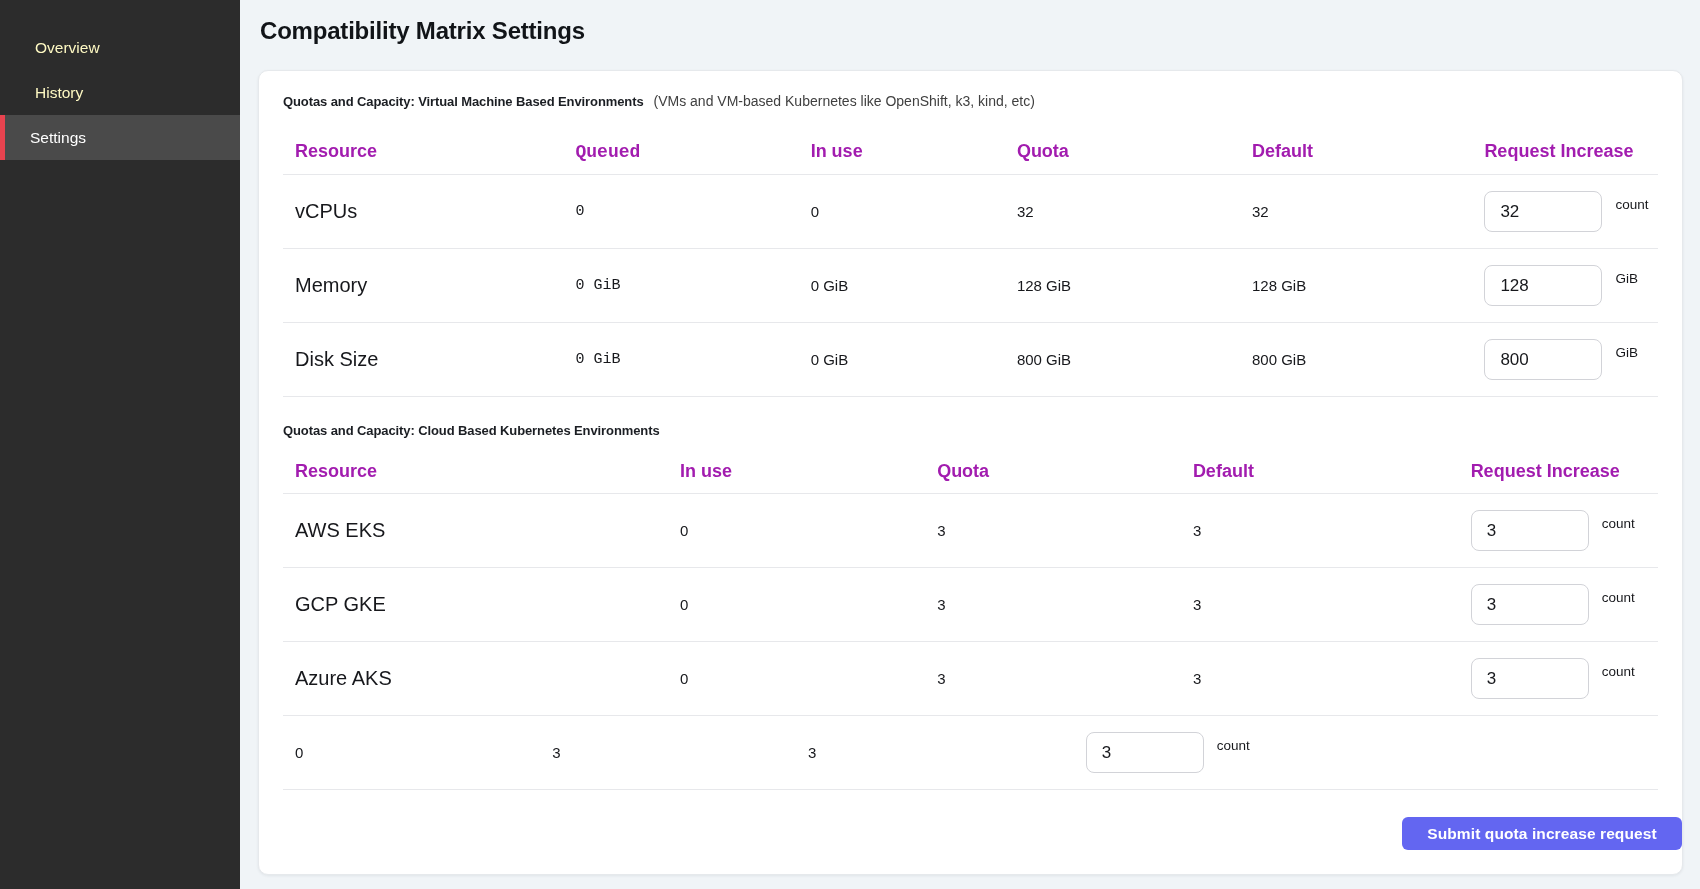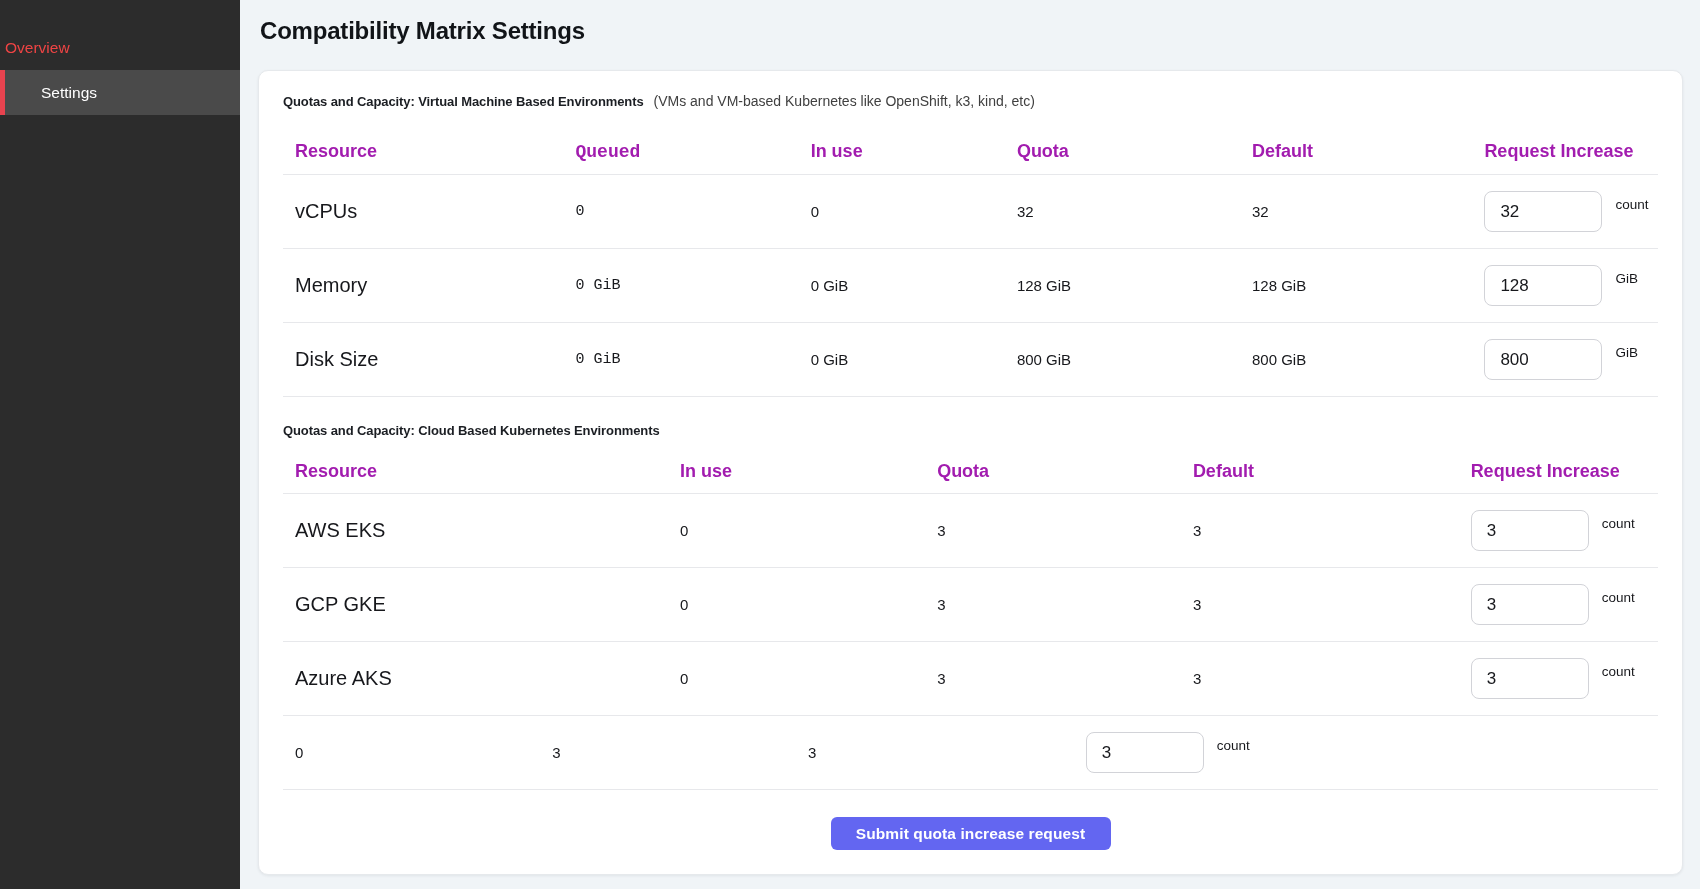--- a/index.html
+++ b/index.html
@@ -13,30 +13,31 @@
 
   
   .sidebar {
     width: 240px; min-width: 240px; height: 100%;
     background: #2c2c2c;
     padding-top: 25px;
   }
   .side-item {
     height: 45px;
     display: flex; align-items: center;
-    color: #ef4444;
+    padding-left: 30px;
+    color: #fef9c3;
     font-size: 15.5px;
     cursor: pointer;
     border-left: 5px solid transparent;
   }
   .side-item.active {
     background: #4a4a4a;
     color: #ffffff;
     border-left: 5px solid #e8434f;
-    padding-left: 36px;
+    padding-left: 25px;
   }
 
   
   .main { flex: 1; padding: 0 17px 0 18px; }
   .page-title {
     font-size: 24px; font-weight: 700; color: #111418;
     margin: 17px 0 25px 2px;
     letter-spacing: -0.2px;
   }
   .card {
@@ -98,21 +99,21 @@
     font-family: "Liberation Sans", "DejaVu Sans", sans-serif;
     background: #ffffff;
     outline: none;
   }
   .unit-label {
     font-size: 13.5px; color: #17181c;
     transform: translateY(-7px);
   }
 
   .button-row {
-    display: flex; justify-content: center;
+    display: flex; justify-content: flex-end;
     padding-top: 27px;
   }
   .submit-btn {
     width: 280px; height: 33px;
     background: #6366f1;
     color: #ffffff;
     border: none; border-radius: 6px;
     font-size: 15.5px; font-weight: 700;
     font-family: "Liberation Sans", "DejaVu Sans", sans-serif;
     cursor: pointer;
@@ -121,20 +122,23 @@
 </style>
 </head>
 <body>
 
 <div class="app">
 
   <nav class="sidebar">
     <div class="side-item">
       <span>Overview</span>
     </div>
+    <div class="side-item">
+      <span>History</span>
+    </div>
     <div class="side-item active">
       <span>Settings</span>
     </div>
   </nav>
 
   <main class="main">
     <h1 class="page-title">Compatibility Matrix Settings</h1>
 
     <div class="card">
 

